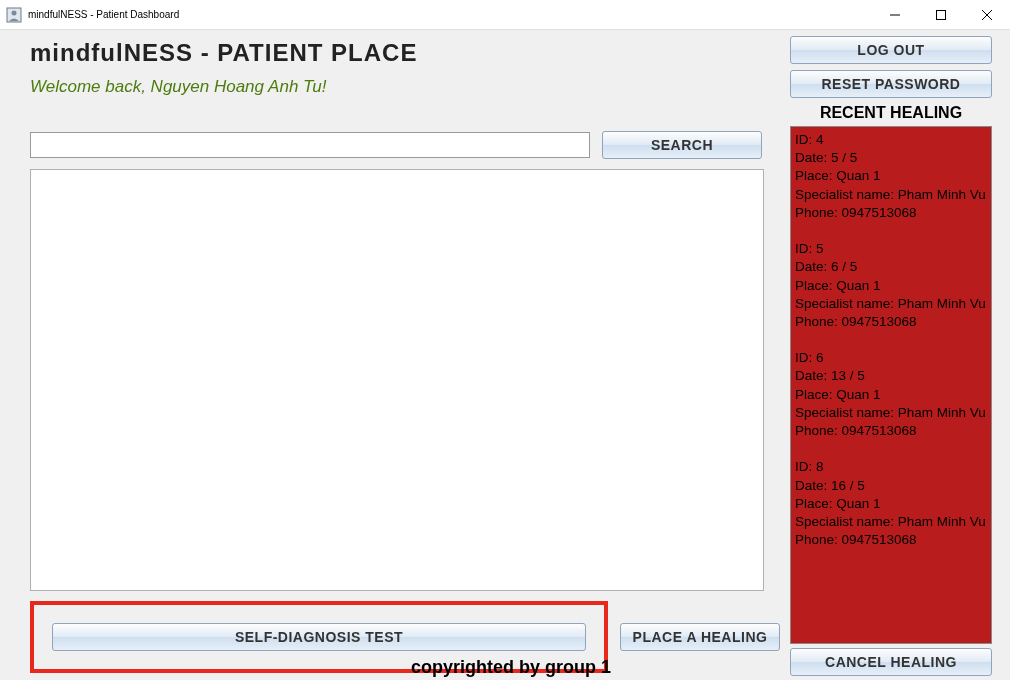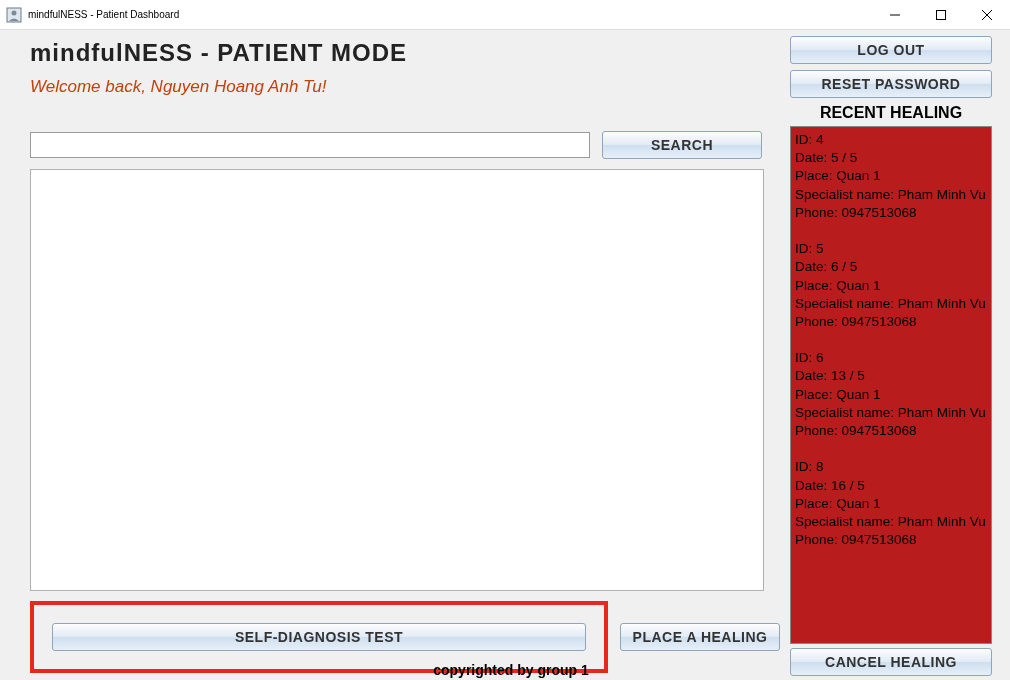--- a/index.html
+++ b/index.html
@@ -55,21 +55,21 @@
     .heading {
       font-size: 24px;
       font-weight: 700;
       letter-spacing: 1px;
       color: #222;
       margin-top: 3px;
     }
     .welcome {
       font-size: 17px;
       font-style: italic;
-      color: #c2410c;
+      color: #4d7c0f;
       margin-top: 10px;
     }
     .search-row {
       display: flex;
       gap: 12px;
       margin-top: 34px;
       align-items: center;
     }
     .search-input {
       flex: 1;
@@ -152,21 +152,21 @@
       overflow: hidden;
     }
     .healing-entry { margin-bottom: 18px; }
     .healing-line { white-space: nowrap; overflow: hidden; }
     .cancel-btn { margin-top: 4px; }
     .footer {
       position: absolute;
       bottom: 2px;
       left: 12px; right: 0;
       text-align: center;
-      font-size: 14px;
+      font-size: 18px;
       font-weight: 700;
     }
   </style>
 </head>
 <body>
 
 <div class="titlebar">
   <span class="titlebar-icon">
     <svg width="16" height="16" viewBox="0 0 16 16">
       <rect x="1" y="1" width="14" height="14" fill="#dfe6ee" stroke="#6b7a8a"></rect>
@@ -192,21 +192,21 @@
           <line x1="10" y1="0" x2="0" y2="10" stroke="#000" stroke-width="1"></line>
         </svg>
     </div>
   </div>
 </div>
 
 <div class="content">
   <div class="layout">
 
     <div class="main-col">
-      <div class="heading">mindfulNESS - PATIENT MODE</div>
+      <div class="heading">mindfulNESS - PATIENT PLACE</div>
       <div class="welcome">Welcome back, Nguyen Hoang Anh Tu!</div>
 
       <div class="search-row">
         <input class="search-input" type="text" value="" style="">
         <button class="btn search-btn">SEARCH</button>
       </div>
 
       <div class="results-box"></div>
 
       <div class="bottom-row">

